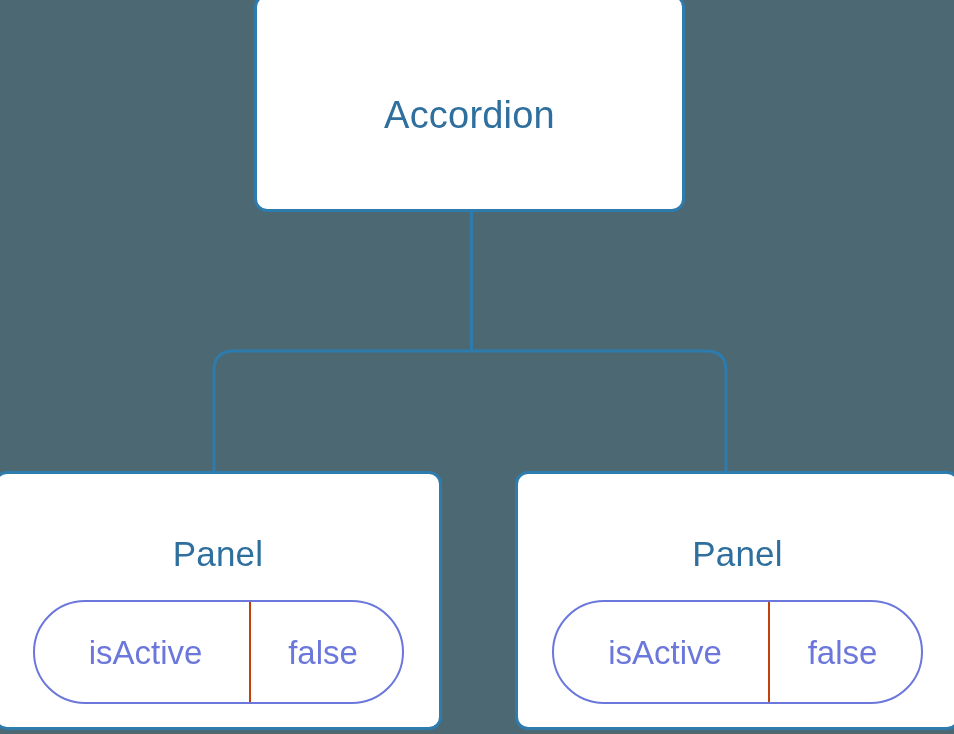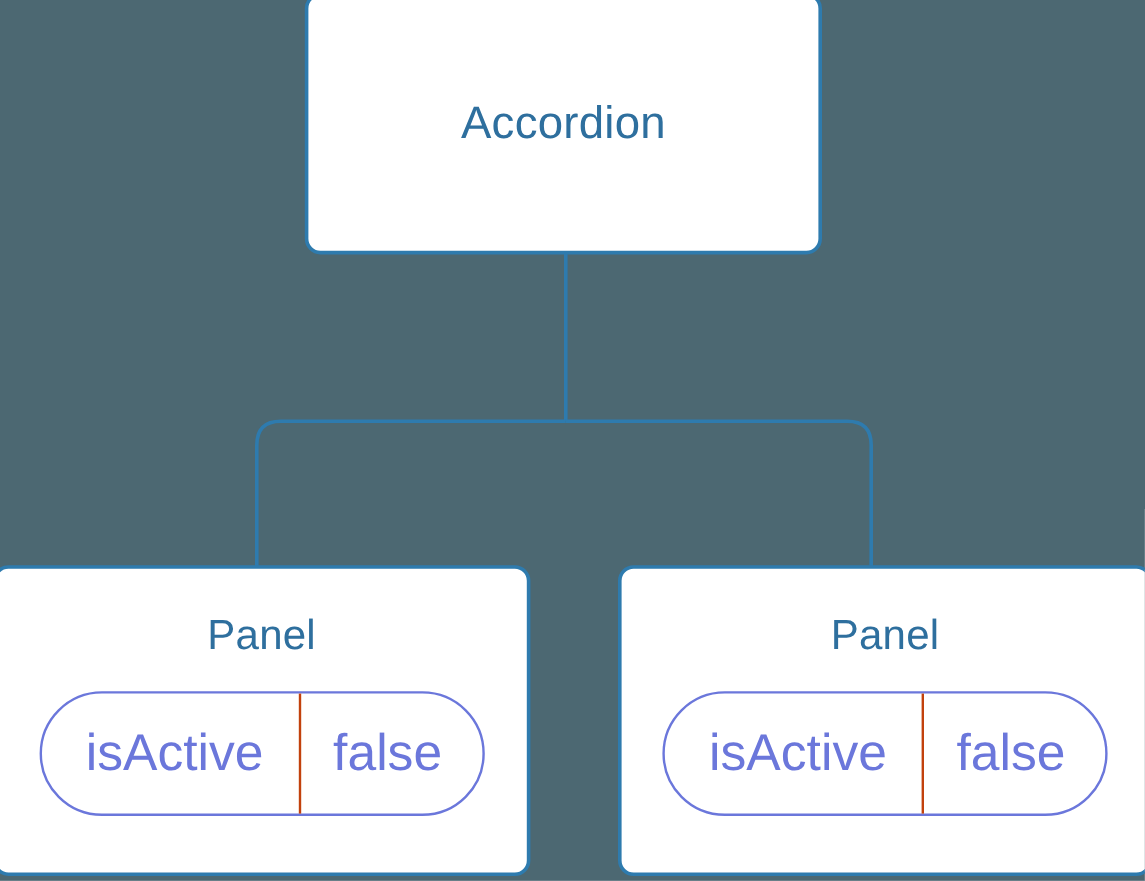--- a/index.html
+++ b/index.html
@@ -66,20 +66,21 @@
     padding-top: 38px;
   }
 
   .node-title {
     color: #2E6F9E;
     font-size: 35px;
     font-weight: 400;
     line-height: 1;
     letter-spacing: 0.2px;
     white-space: nowrap;
+    margin-top: 24px;
   }
 
   #node-accordion .node-title {
     font-size: 38px;
   }
 
   
   .prop-pill {
     margin-top: 29px;
     height: 104px;
@@ -90,21 +91,21 @@
     align-items: stretch;
     background: #FFFFFF;
   }
 
   .prop-key,
   .prop-value {
     display: flex;
     align-items: center;
     justify-content: center;
     color: #6B77DB;
-    font-size: 43px;
+    font-size: 33px;
     line-height: 1;
     white-space: nowrap;
     box-sizing: border-box;
   }
 
   .prop-key {
     width: 214px;
     padding-left: 8px;
   }
 

